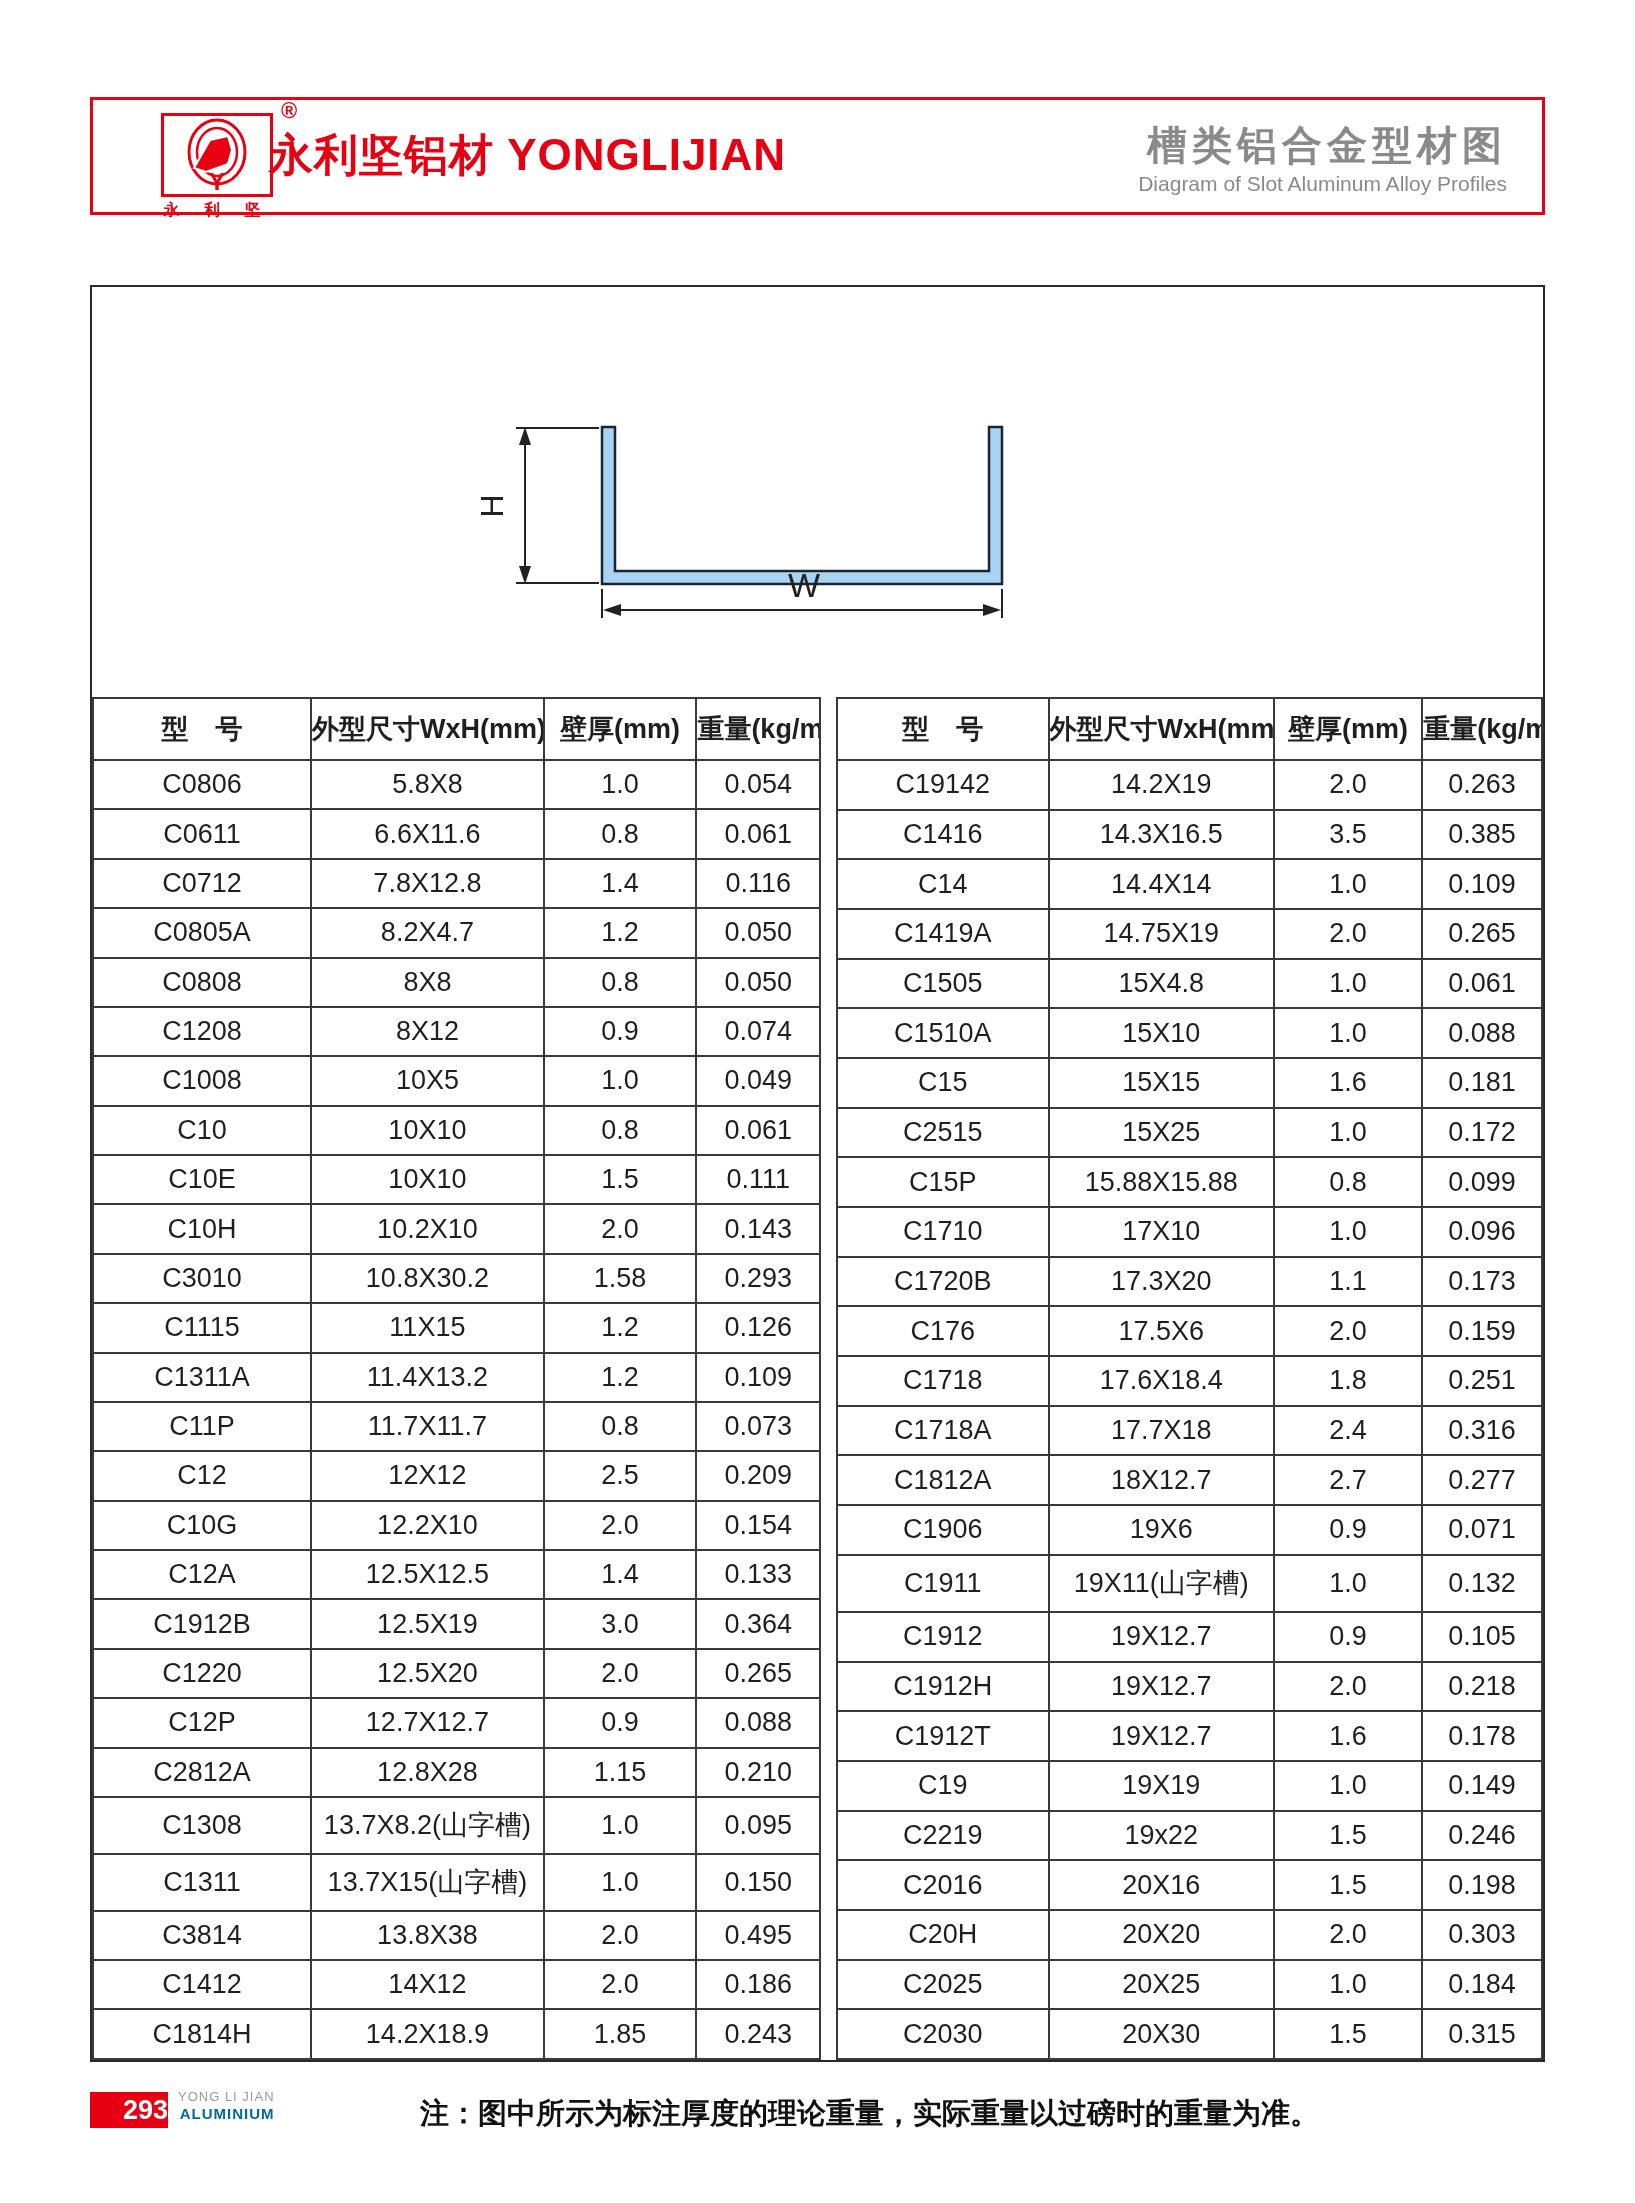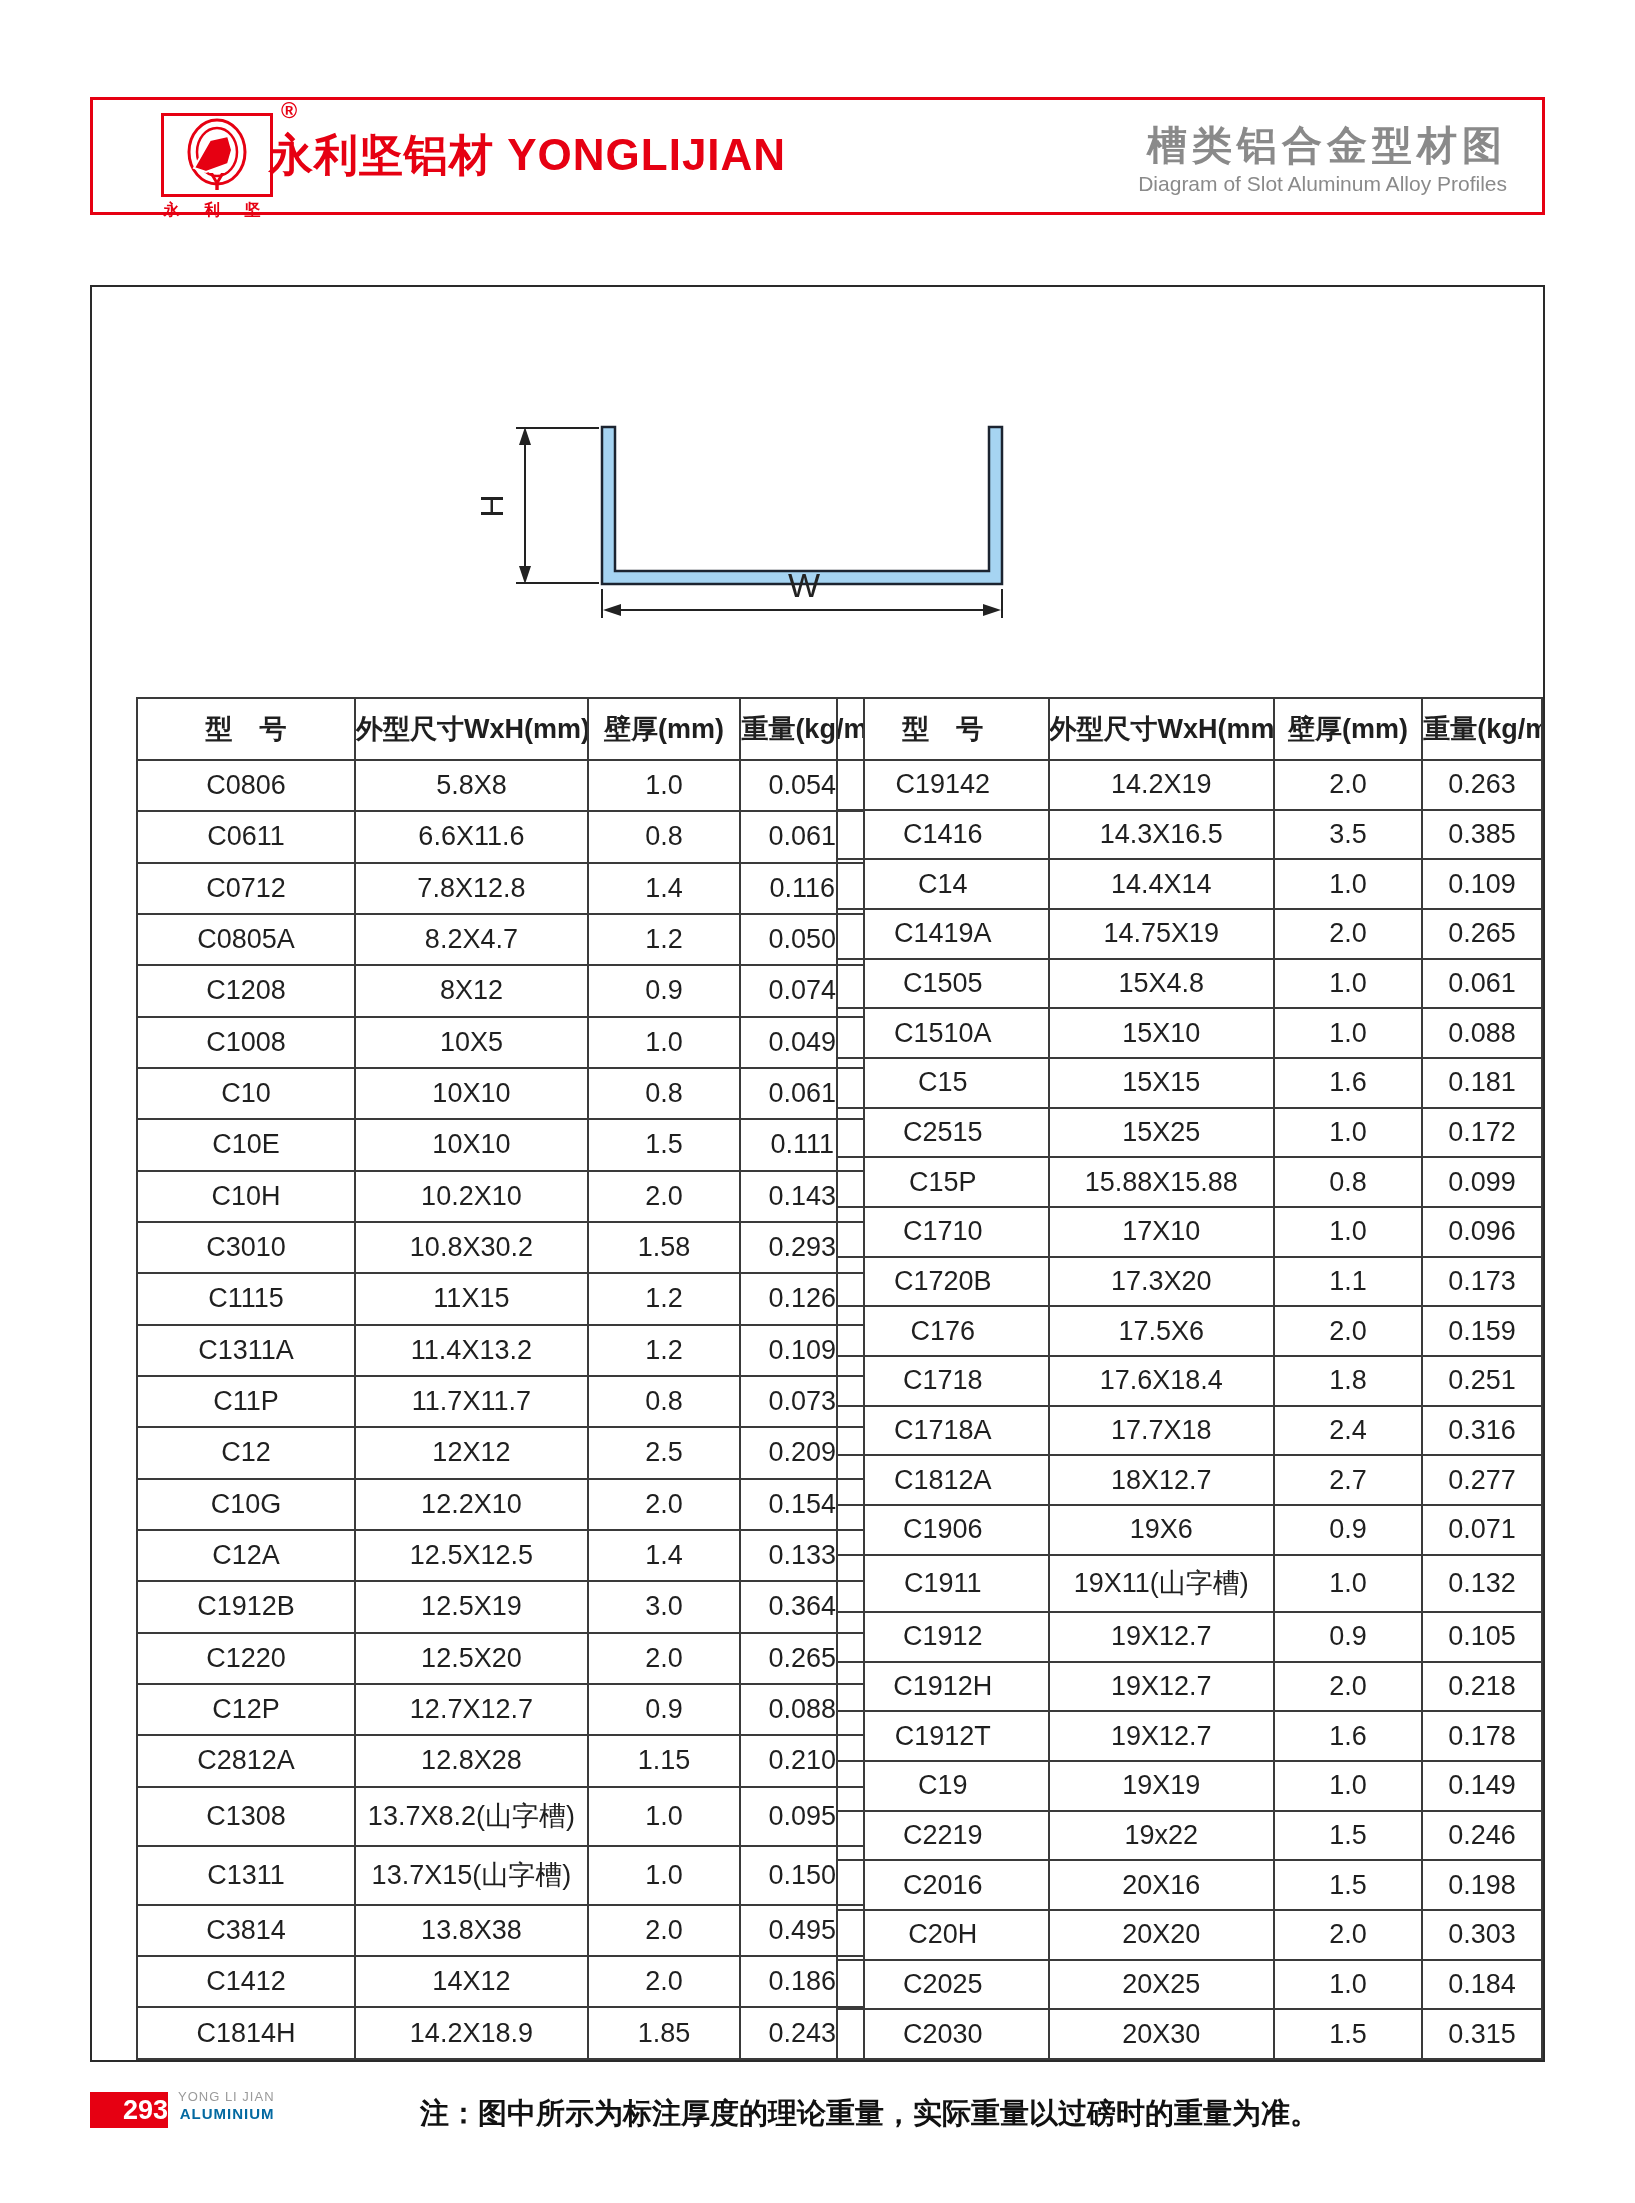--- a/index.html
+++ b/index.html
@@ -43,21 +43,21 @@
     position:absolute;right:35px;top:72px;
     color:var(--gray-title);font-size:21px;white-space:nowrap;
   }
   
   .content-box{
     position:absolute;left:90px;top:285px;width:1455px;height:1777px;
     border:2px solid #2a2a2a;background:#fff;
   }
   .diagram-wrap{position:absolute;left:300px;top:110px;width:660px;height:235px;}
   
-  .table-wrap{position:absolute;top:410px;bottom:0;margin-left:44px;}
+  .table-wrap{position:absolute;top:410px;bottom:0;}
   .table-wrap.left{left:0;width:729px;}
   .table-wrap.right{right:0;width:707px;}
   table.spec{
     width:100%;height:100%;border-collapse:collapse;table-layout:fixed;
   }
   table.spec th,table.spec td{
     border:2px solid var(--border-dark);text-align:center;vertical-align:middle;
     font-size:27px;color:var(--ink);overflow:hidden;white-space:nowrap;
   }
   table.spec th{height:62px;font-weight:bold;font-size:27px;}
@@ -157,20 +157,26 @@
               <td>1.4</td>
               <td>0.116</td>
             </tr>
             <tr>
               <td>C0805A</td>
               <td>8.2X4.7</td>
               <td>1.2</td>
               <td>0.050</td>
             </tr>
             <tr>
+              <td>C0808</td>
+              <td>8X8</td>
+              <td>0.8</td>
+              <td>0.050</td>
+            </tr>
+            <tr>
               <td>C1208</td>
               <td>8X12</td>
               <td>0.9</td>
               <td>0.074</td>
             </tr>
             <tr>
               <td>C1008</td>
               <td>10X5</td>
               <td>1.0</td>
               <td>0.049</td>

